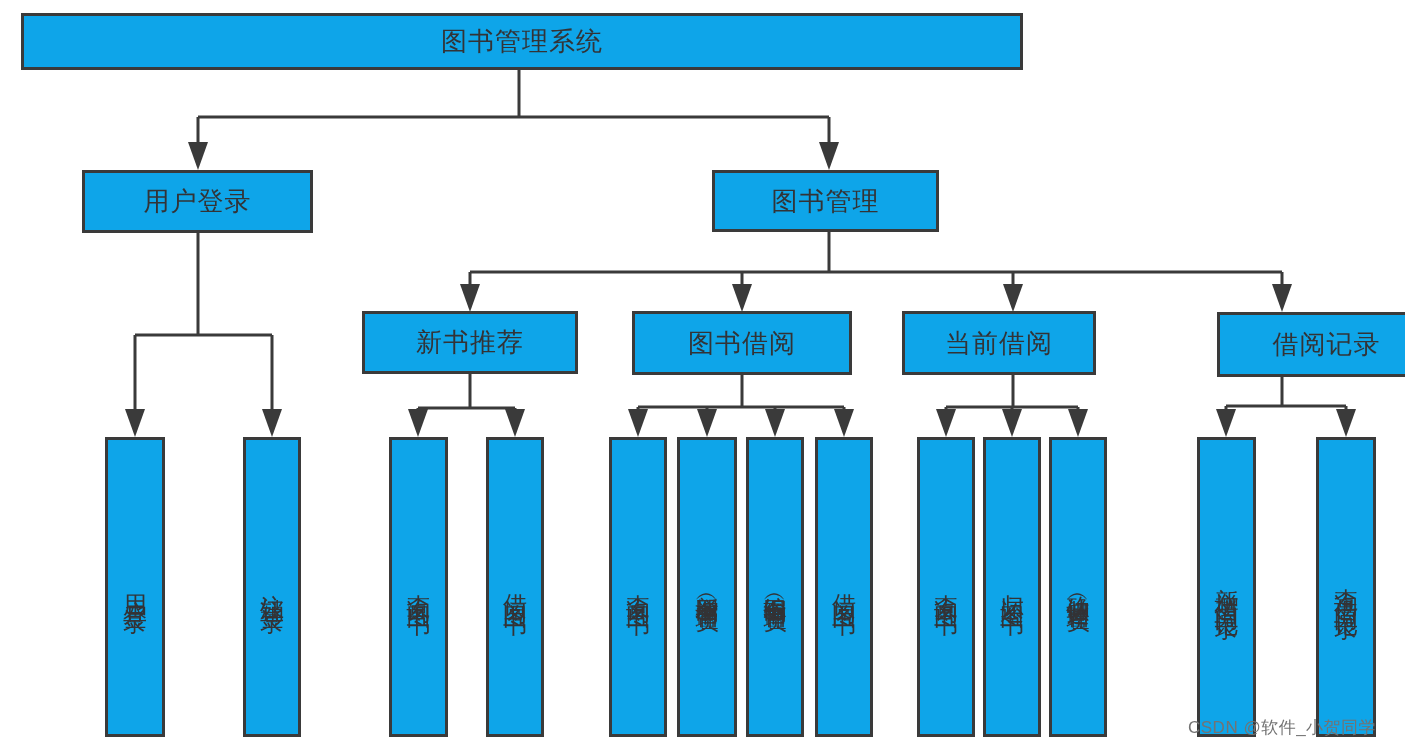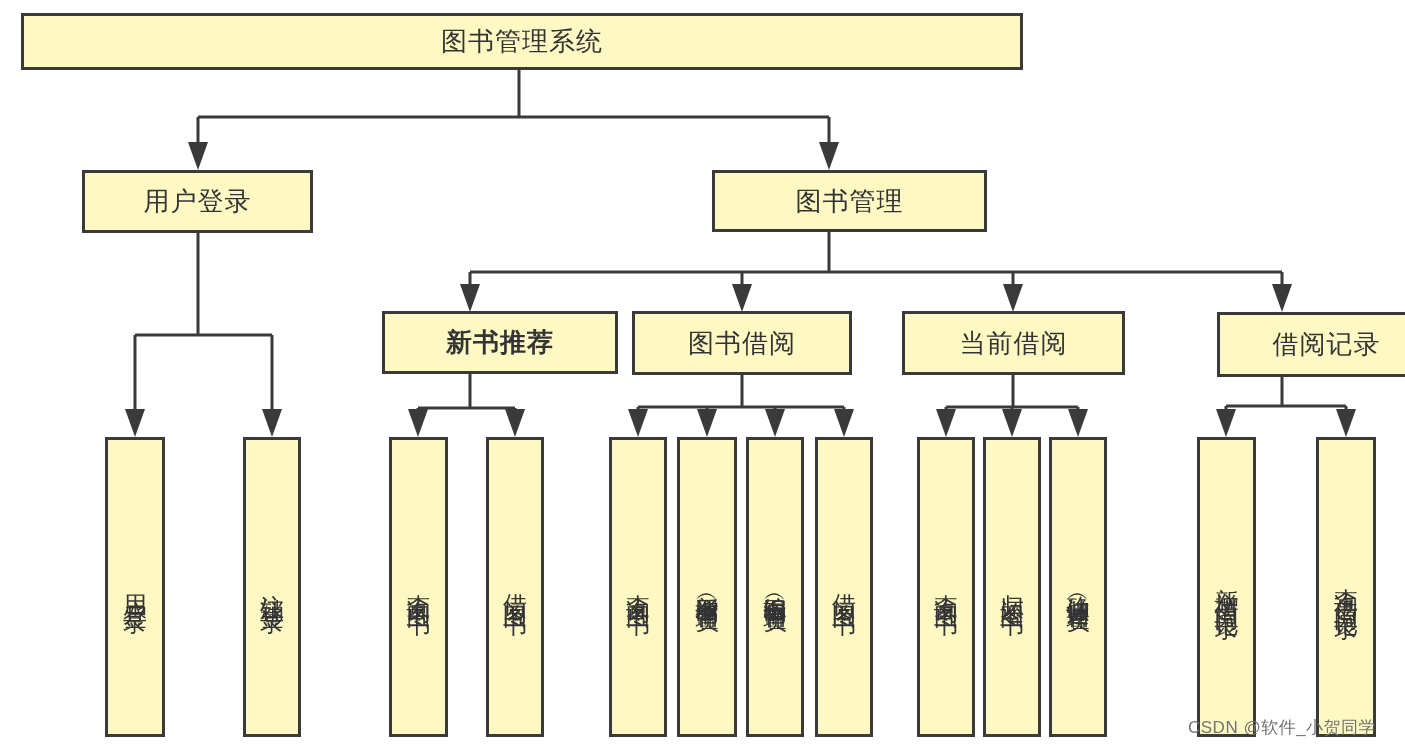--- a/index.html
+++ b/index.html
@@ -15,21 +15,21 @@
     background:var(--bg);
     overflow:hidden;
   }
   .connector-layer{
     position:absolute;left:0;top:0;width:1405px;height:747px;
     z-index:1;
   }
   .node{
     position:absolute;
     box-sizing:border-box;
-    background:#fef9c3;
+    background:#0ea5e9;
     border:3px solid var(--line);
     display:flex;align-items:center;justify-content:center;
     color:var(--text);
     z-index:2;
   }
   .hbox{
     font-size:26px;
     letter-spacing:1px;
     white-space:nowrap;
   }
@@ -43,25 +43,25 @@
     color:var(--text);
   }
   .vbox.long span{
     font-size:23px;
     letter-spacing:2px;
   }
   
   .n-root   {left:21px;  top:13px;  width:1002px; height:57px;}
   
   .n-login  {left:82px;  top:170px; width:231px;  height:63px;}
-  .n-mgmt   {left:712px; top:170px; width:275px;  height:62px;}
-  
-  .n-newrec {left:382px; top:311px; width:236px;  height:63px;font-weight:bold;}
+  .n-mgmt   {left:712px; top:170px; width:227px;  height:62px;}
+  
+  .n-newrec {left:362px; top:311px; width:216px;  height:63px;}
   .n-borrow {left:632px; top:311px; width:220px;  height:64px;text-align:center;}
-  .n-current{left:902px; top:311px; width:223px;  height:64px;}
+  .n-current{left:902px; top:311px; width:194px;  height:64px;}
   .n-record {left:1173px;top:312px; width:219px;  height:65px;margin-left:44px;}
   
   .leaf{top:437px;height:300px;}
   .l1 {left:105px;  width:60px;}
   .l2 {left:243px;  width:58px;}
   .l3 {left:389px;  width:59px;}
   .l4 {left:486px;  width:58px;}
   .l5 {left:609px;  width:58px;}
   .l6 {left:677px;  width:60px;}
   .l7 {left:746px;  width:58px;}

